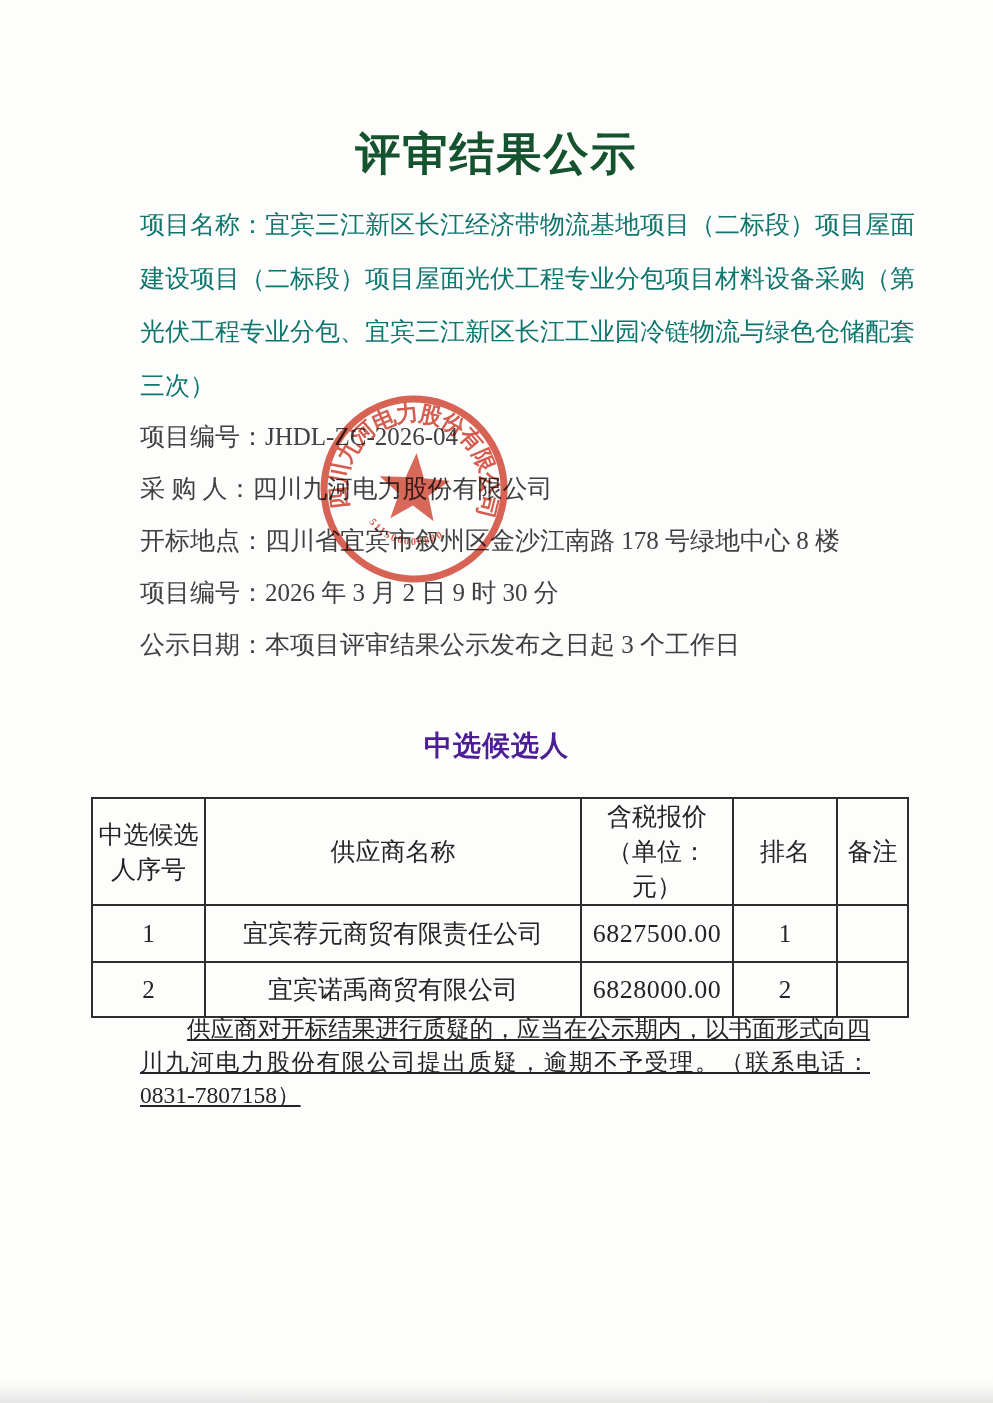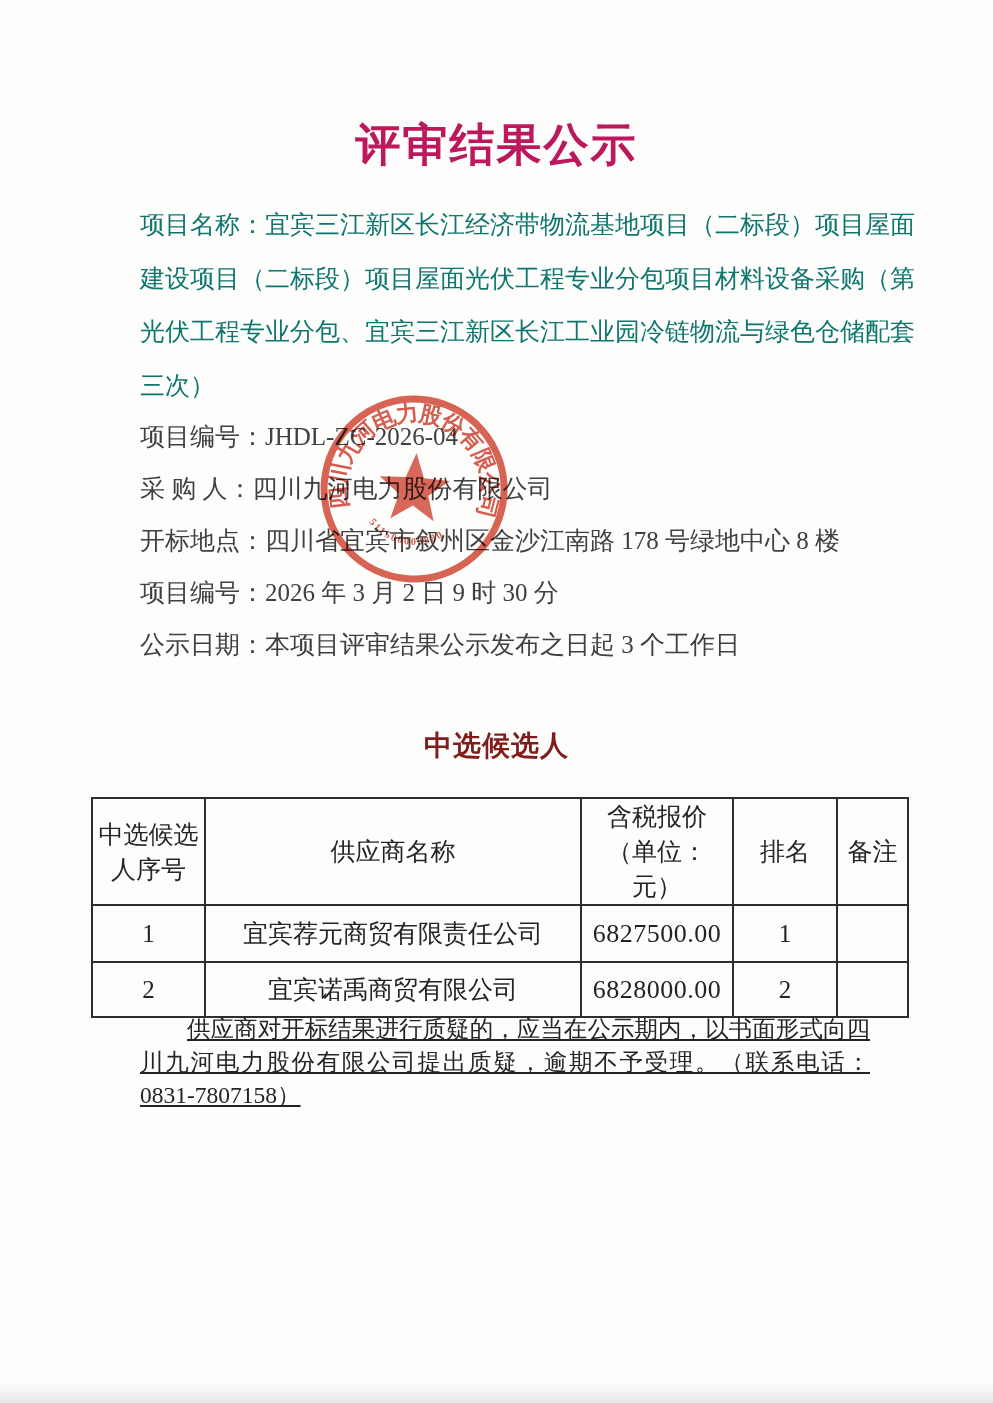--- a/index.html
+++ b/index.html
@@ -13,41 +13,41 @@
     -webkit-font-smoothing:antialiased;
   }
   .page{position:absolute;inset:0;}
   
   .scan-shadow{
     position:absolute;left:0;right:0;bottom:0;height:22px;
     background:linear-gradient(to bottom, rgba(0,0,0,0) 0%, rgba(120,120,120,.14) 85%, rgba(150,150,150,.22) 100%);
     pointer-events:none;
   }
   .doc-title{
-    position:absolute;top:115px;left:0;width:100%;
+    position:absolute;top:124px;left:0;width:100%;
     text-align:center;
     font-size:45px;font-weight:800;
     letter-spacing:2px;
-    color:#be185d;
+    color:#14532d;
   }
   .project-para{
     position:absolute;top:198px;left:140px;width:727px;
     font-size:25px;line-height:53.5px;
     color:#0f766e;
   }
   .project-para .pline{white-space:nowrap;text-align:justify;text-align-last:justify;}
   .project-para .pline.last{text-align-last:left;}
   .info-block{
     position:absolute;top:411px;left:140px;width:760px;
     font-size:25px;color:#404040;
   }
   .info-line{height:52px;line-height:52px;white-space:nowrap;}
   .section-title{
     position:absolute;top:727px;left:0;width:100%;
-    text-align:center;font-size:28px;font-weight:700;color:#7f1d1d;
+    text-align:center;font-size:28px;font-weight:700;color:#4c1d95;
     letter-spacing:1px;
   }
   table.result{
     position:absolute;top:797px;left:91px;
     width:816px;
     border-collapse:collapse;
     table-layout:fixed;
     font-size:25px;color:#242424;
   }
   table.result td,table.result th{

